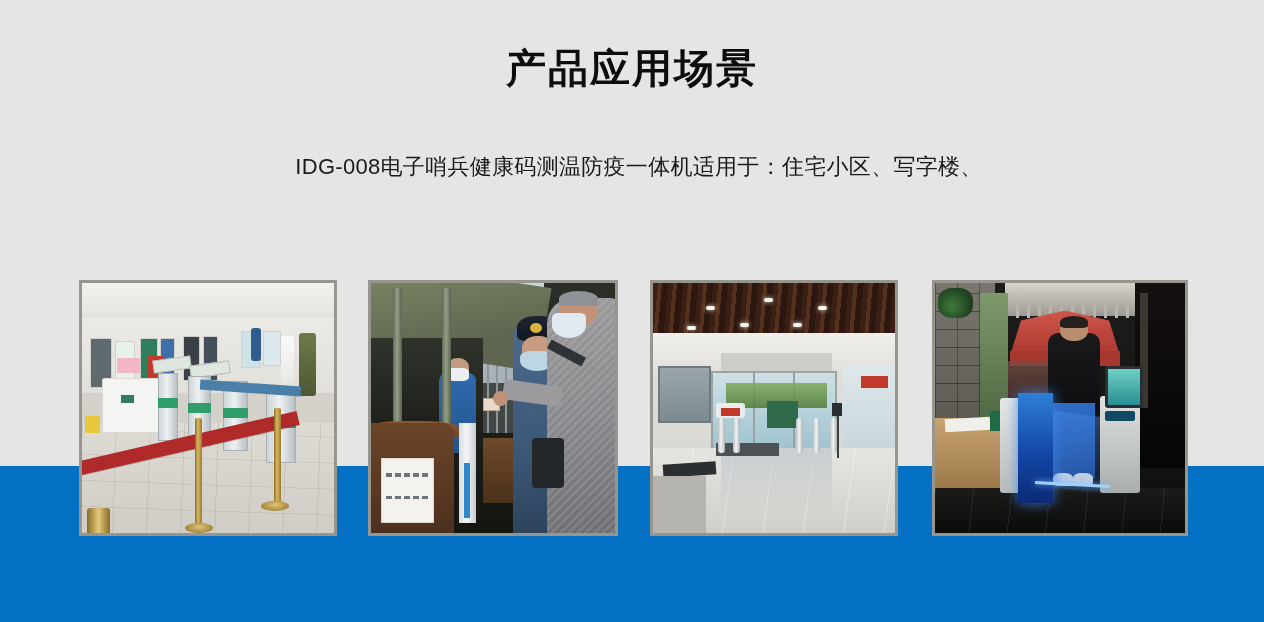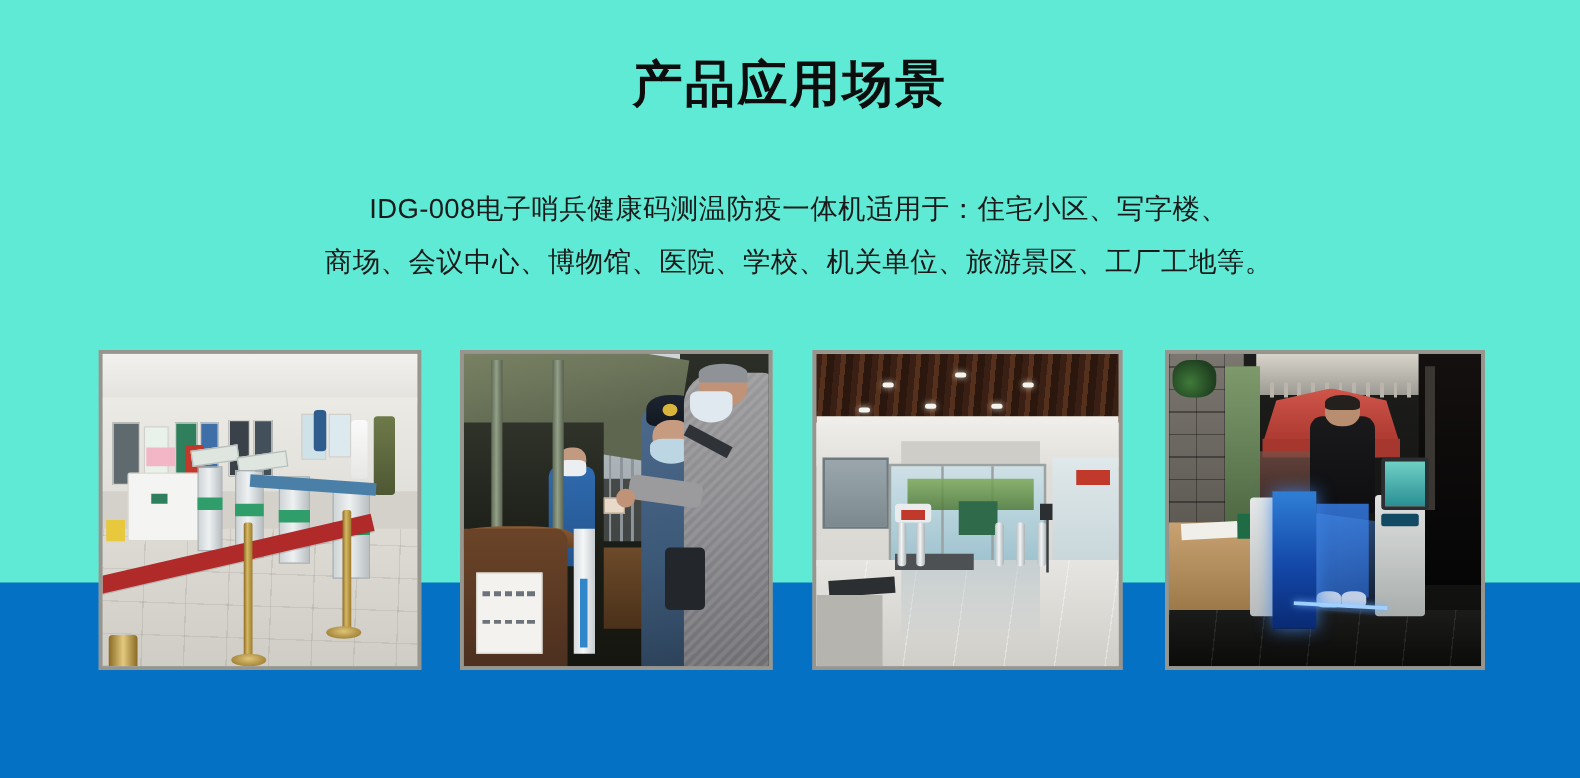--- a/index.html
+++ b/index.html
@@ -2,21 +2,21 @@
 <html><head>
 <meta charset="utf-8">
 <style>
   * { margin:0; padding:0; box-sizing:border-box; }
   html, body {
     width:1264px; height:622px;
     background:#ffffff;
     font-family:"Liberation Sans", "DejaVu Sans", sans-serif;
     overflow:hidden;
   }
-  #page { position:relative; width:1264px; height:622px; background:#5eead4; }
+  #page { position:relative; width:1264px; height:622px; background:#e5e5e5; }
 
   
   .blue-band {
     position:absolute; left:0; right:0; top:466px; height:156px;
     background:#0571c4;
   }
 
   
   .page-title {
     position:absolute; left:0; right:0; top:44px;
@@ -319,21 +319,20 @@
 <body>
 
 <div id="page">
 
   <div class="blue-band"></div>
 
   <h1 class="page-title">产品应用场景</h1>
 
   <div class="subtitle">
     <span class="ln">IDG-008电子哨兵健康码测温防疫一体机适用于：住宅小区、写字楼、</span>
-    <span class="ln">商场、会议中心、博物馆、医院、学校、机关单位、旅游景区、工厂工地等。</span>
   </div>
 
   <div class="gallery">
 
     <div class="photo p1">
       <div class="inner">
         <div class="ceiling"></div>
           <div class="backwall"></div>
         <div class="tilegrid"></div>
         <div class="kiosk k1"></div>

